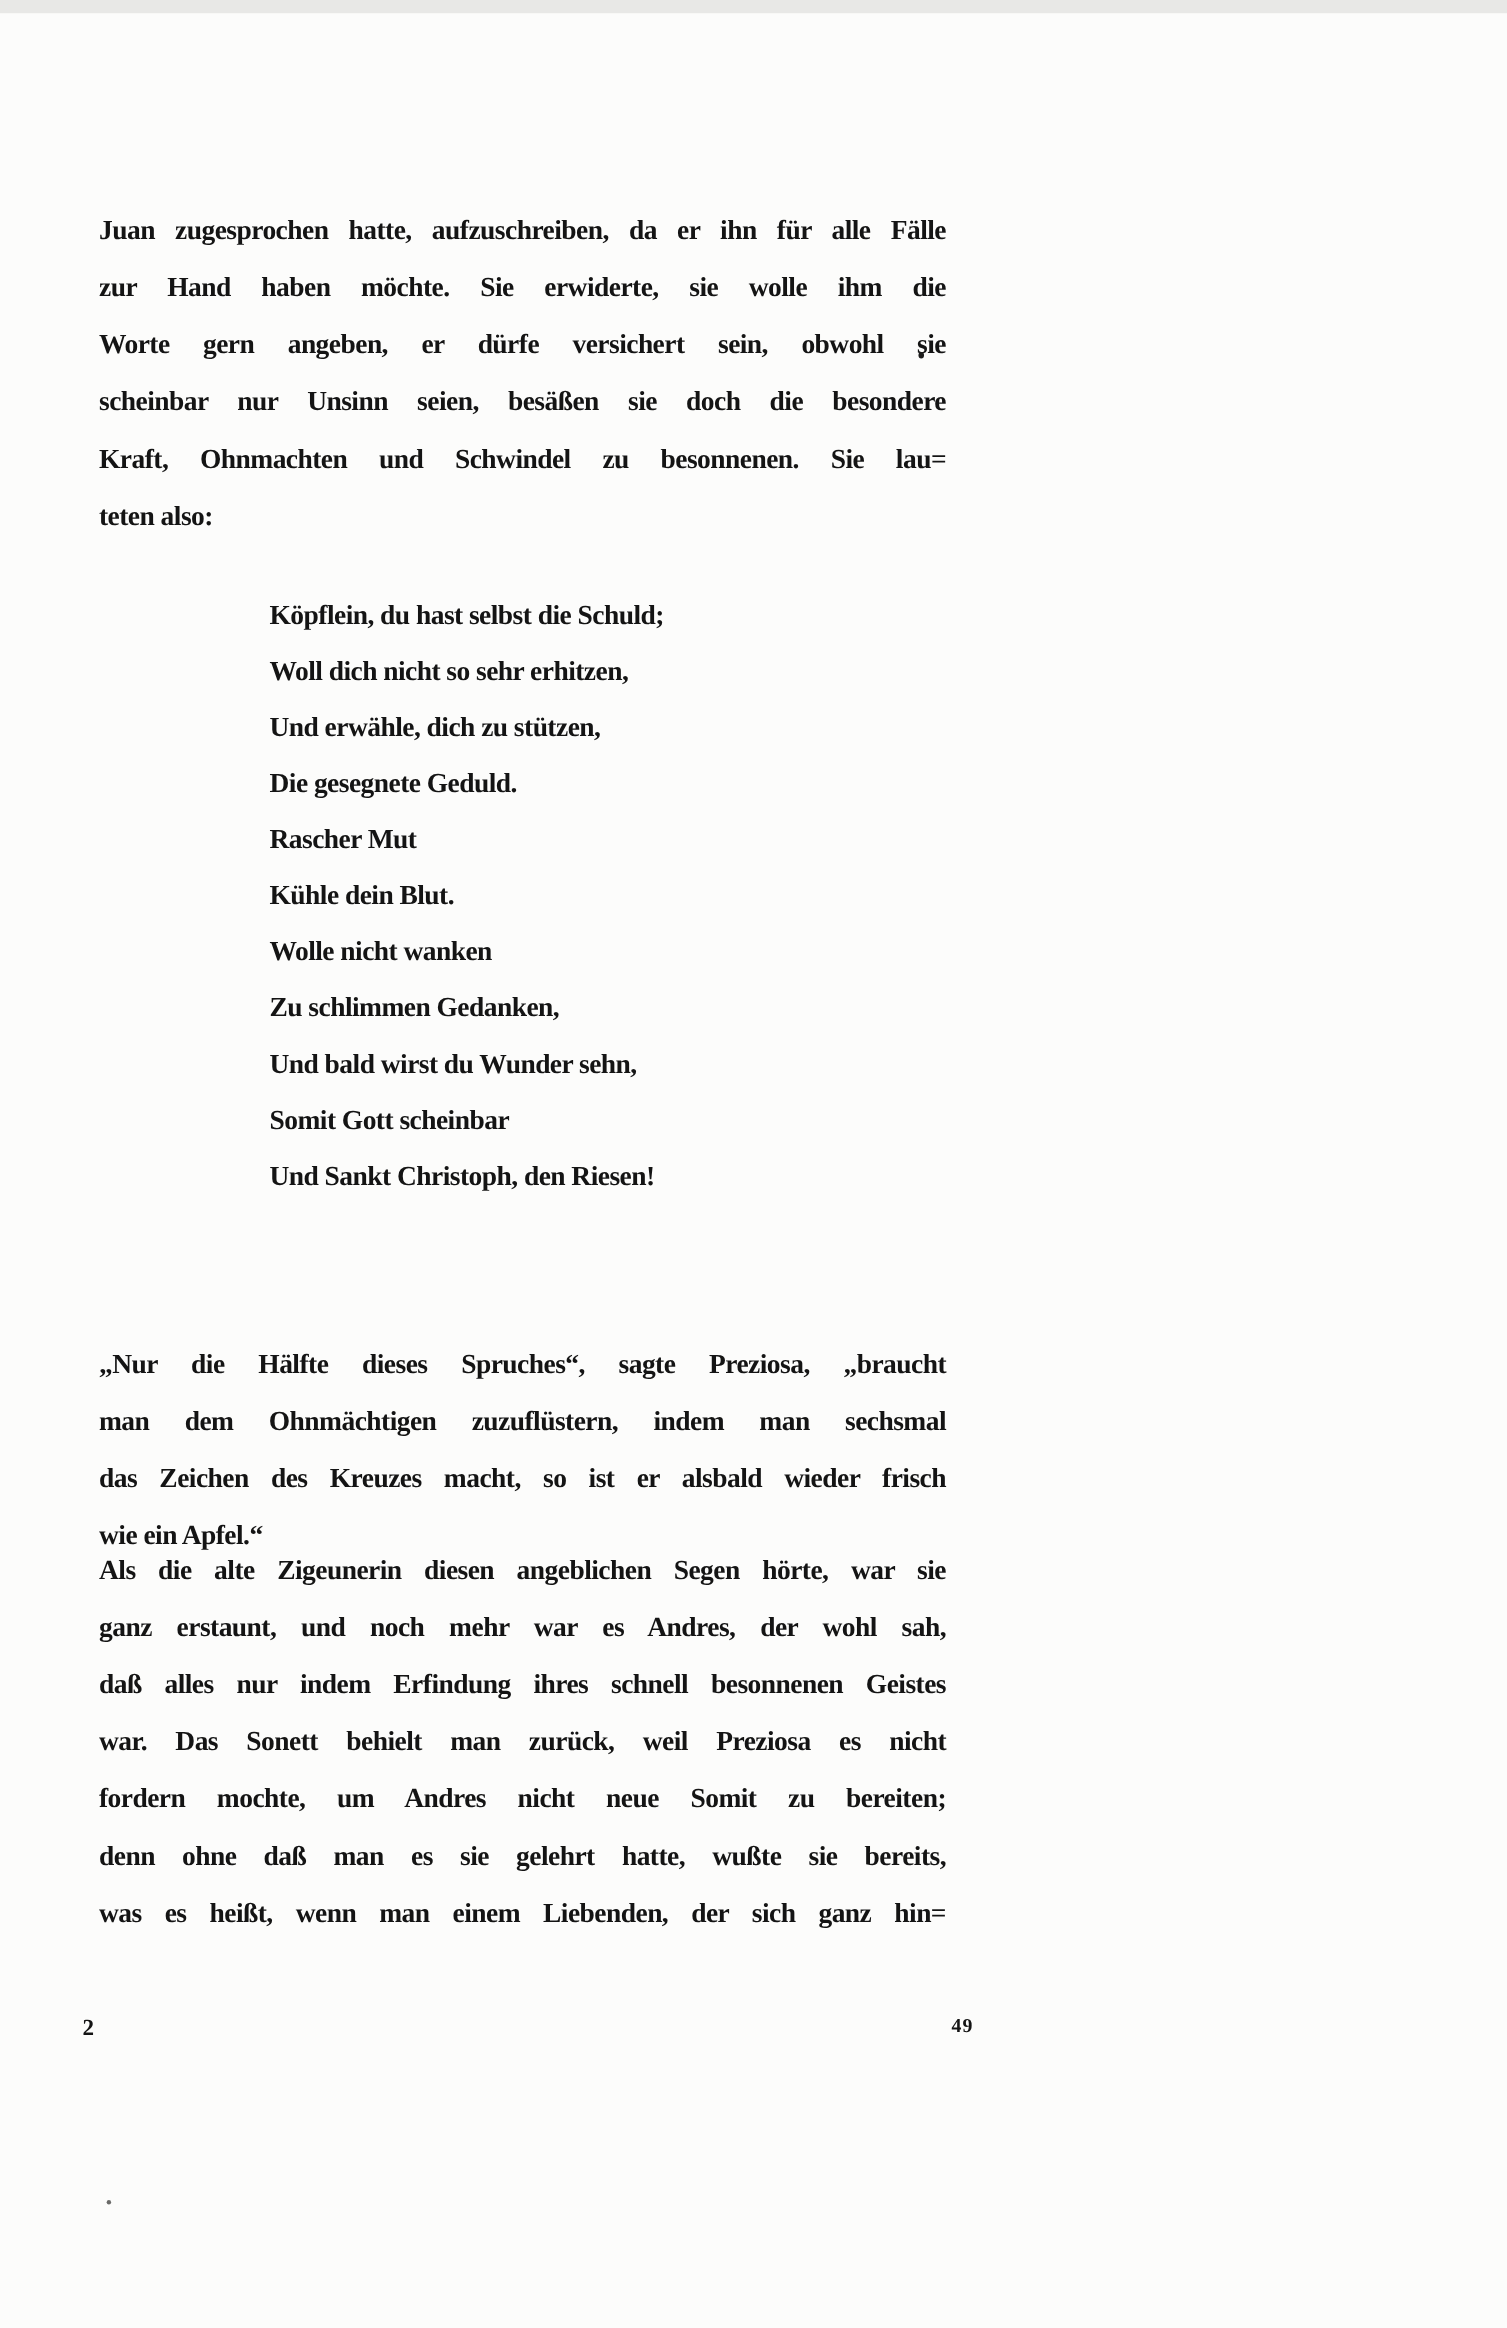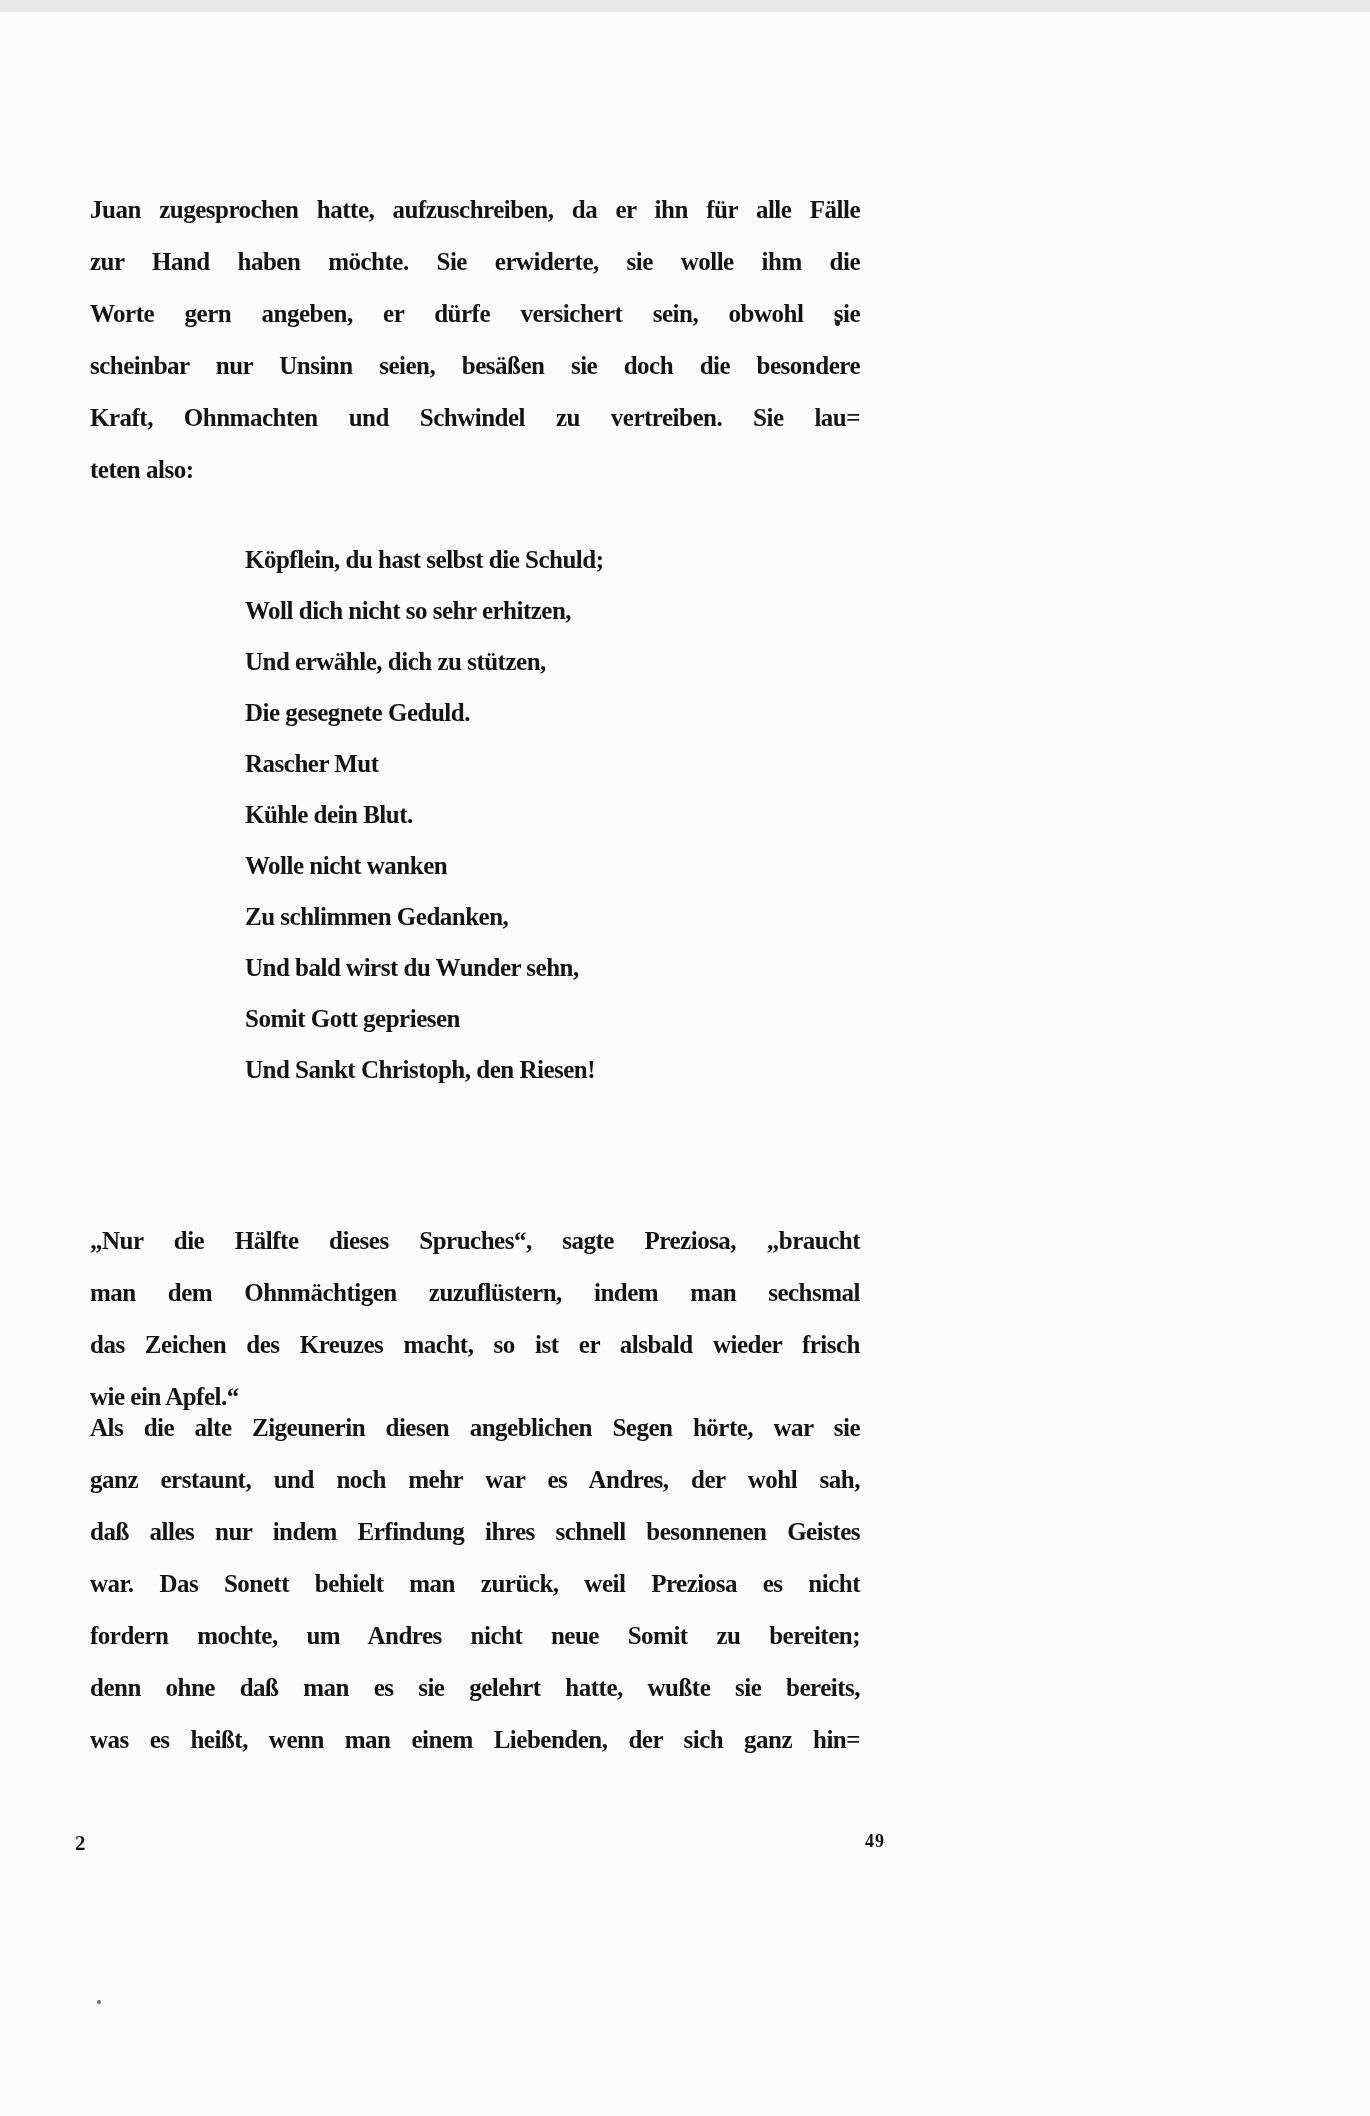--- a/index.html
+++ b/index.html
@@ -60,35 +60,35 @@
 <body>
 
 <div class="page">
   <div class="textblock">
 
     <div class="block para no-justify-last p1">
         <div class="line">Juan zugesprochen hatte, aufzuschreiben, da er ihn für alle Fälle</div>
         <div class="line">zur Hand haben möchte. Sie erwiderte, sie wolle ihm die</div>
         <div class="line">Worte gern angeben, er dürfe versichert sein, obwohl sie</div>
         <div class="line">scheinbar nur Unsinn seien, besäßen sie doch die besondere</div>
-        <div class="line">Kraft, Ohnmachten und Schwindel zu vertreiben. Sie lau=</div>
+        <div class="line">Kraft, Ohnmachten und Schwindel zu besonnenen. Sie lau=</div>
         <div class="line">teten also:</div>
       </div>
 
     <div class="block verse poem">
         <div class="line">Köpflein, du hast selbst die Schuld;</div>
         <div class="line">Woll dich nicht so sehr erhitzen,</div>
         <div class="line">Und erwähle, dich zu stützen,</div>
         <div class="line">Die gesegnete Geduld.</div>
         <div class="line">Rascher Mut</div>
         <div class="line">Kühle dein Blut.</div>
         <div class="line">Wolle nicht wanken</div>
         <div class="line">Zu schlimmen Gedanken,</div>
         <div class="line">Und bald wirst du Wunder sehn,</div>
-        <div class="line">Somit Gott gepriesen</div>
+        <div class="line">Somit Gott scheinbar</div>
         <div class="line">Und Sankt Christoph, den Riesen!</div>
       </div>
 
     <div class="block para no-justify-last p2">
         <div class="line">„Nur die Hälfte dieses Spruches“, sagte Preziosa, „braucht</div>
         <div class="line">man dem Ohnmächtigen zuzuflüstern, indem man sechsmal</div>
         <div class="line">das Zeichen des Kreuzes macht, so ist er alsbald wieder frisch</div>
         <div class="line">wie ein Apfel.“</div>
       </div>
 

